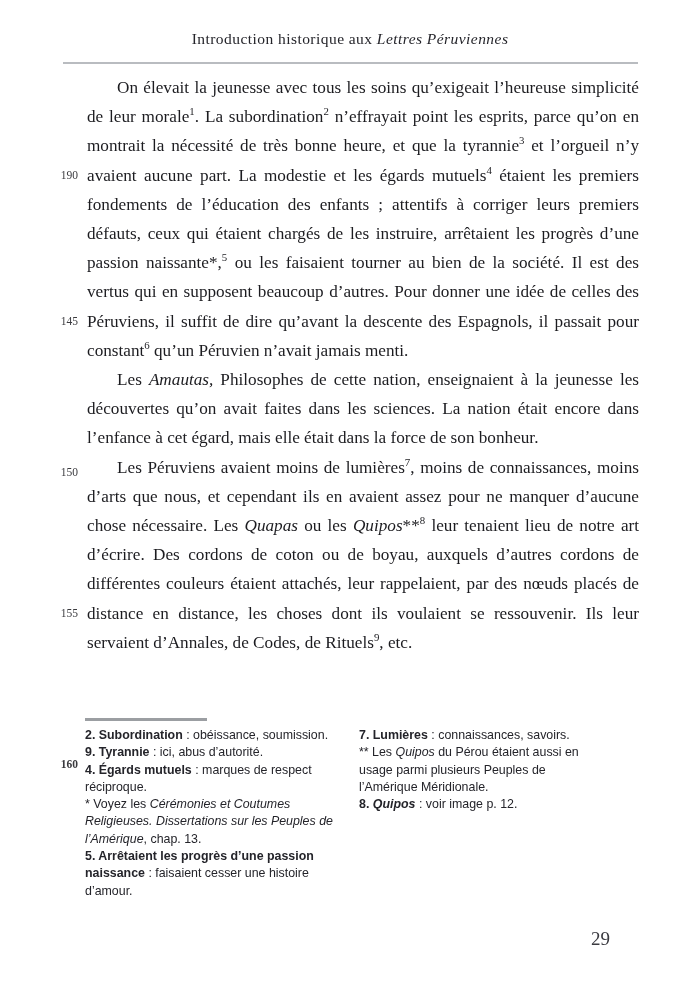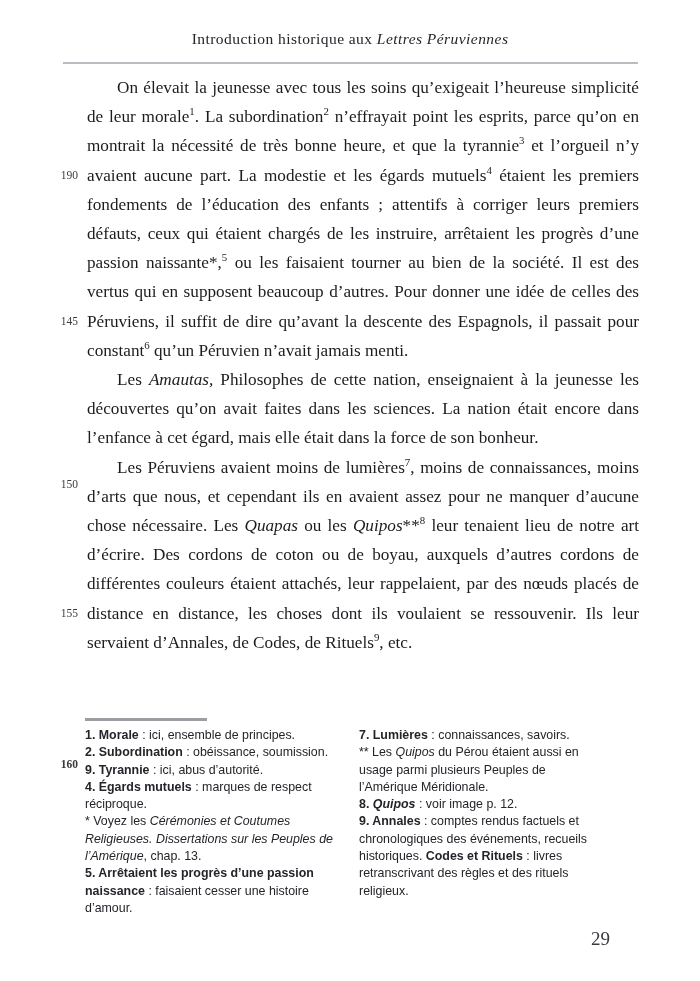--- a/index.html
+++ b/index.html
@@ -134,45 +134,43 @@
 
   <div class="running-head">
     <span>Introduction historique aux </span><span class="it">Lettres Péruviennes</span>
   </div>
 
   <div class="head-rule"></div>
 
   <div class="linenums">
       <div class="linenum" style="top: 87.6px;">190</div>
       <div class="linenum" style="top: 233.6px;">145</div>
-      <div class="linenum" style="top: 397px;">150</div>
+      <div class="linenum" style="top: 385px;">150</div>
       <div class="linenum" style="top: 525.6px;">155</div>
       <div class="linenum" style="top: 677px; font-weight: bold;">160</div>
     </div>
 
   <div class="body-block">
       <p class="para"><span>On élevait la jeunesse avec tous les soins qu’exigeait l’heureuse simplicité de leur morale</span><sup>1</sup><span>. La subordination</span><sup>2</sup><span> n’effrayait point les esprits, parce qu’on en montrait la nécessité de très bonne heure, et que la tyrannie</span><sup>3</sup><span> et l’orgueil n’y avaient aucune part. La modestie et les égards mutuels</span><sup>4</sup><span> étaient les premiers fondements de l’éducation des enfants ; attentifs à corriger leurs premiers défauts, ceux qui étaient chargés de les instruire, arrêtaient les progrès d’une passion naissante*,</span><sup>5</sup><span> ou les faisaient tourner au bien de la société. Il est des vertus qui en supposent beaucoup d’autres. Pour donner une idée de celles des Péruviens, il suffit de dire qu’avant la descente des Espagnols, il passait pour constant</span><sup>6</sup><span> qu’un Péruvien n’avait jamais menti.</span></p>
       <p class="para"><span>Les </span><span class="it">Amautas,</span><span> Philosophes de cette nation, enseignaient à la jeunesse les découvertes qu’on avait faites dans les sciences. La nation était encore dans l’enfance à cet égard, mais elle était dans la force de son bonheur.</span></p>
       <p class="para"><span>Les Péruviens avaient moins de lumières</span><sup>7</sup><span>, moins de connaissances, moins d’arts que nous, et cependant ils en avaient assez pour ne manquer d’aucune chose nécessaire. Les </span><span class="it">Quapas</span><span> ou les </span><span class="it">Quipos</span><span>**</span><sup>8</sup><span> leur tenaient lieu de notre art d’écrire. Des cordons de coton ou de boyau, auxquels d’autres cordons de différentes couleurs étaient attachés, leur rappelaient, par des nœuds placés de distance en distance, les choses dont ils voulaient se ressouvenir. Ils leur servaient d’Annales, de Codes, de Rituels</span><sup>9</sup><span>, etc.</span></p>
     </div>
 
   <div class="fn-rule"></div>
 
   <div class="footnotes">
     <div class="fn-col">
-        <p class="fn-item"><b>1. Morale</b><span> : ici, ensemble de principes.</span></p>
         <p class="fn-item"><b>2. Subordination</b><span> : obéissance, soumission.</span></p>
         <p class="fn-item"><b>9. Tyrannie</b><span> : ici, abus d’autorité.</span></p>
         <p class="fn-item"><b>4. Égards mutuels</b><span> : marques de respect réciproque.</span></p>
         <p class="fn-item"><span>* Voyez les </span><span class="it">Cérémonies et Coutumes Religieuses. Dissertations sur les Peuples de l’Amérique</span><span>, chap. 13.</span></p>
         <p class="fn-item"><b>5. Arrêtaient les progrès d’une passion naissance</b><span> : faisaient cesser une histoire d’amour.</span></p>
       </div>
     <div class="fn-col">
         <p class="fn-item"><b>7. Lumières</b><span> : connaissances, savoirs.</span></p>
         <p class="fn-item"><span>** Les </span><span class="it">Quipos</span><span> du Pérou étaient aussi en usage parmi plusieurs Peuples de l’Amérique Méridionale.</span></p>
         <p class="fn-item"><b>8. </b><span class="bi">Quipos</span><span> : voir image p. 12.</span></p>
-        <p class="fn-item"><b>9. Annales</b><span> : comptes rendus factuels et chronologiques des événements, recueils historiques. </span><b>Codes et Rituels</b><span> : livres retranscrivant des règles et des rituels religieux.</span></p>
       </div>
   </div>
 
   <div class="folio">29</div>
 
 </div>
 
 </body></html>

